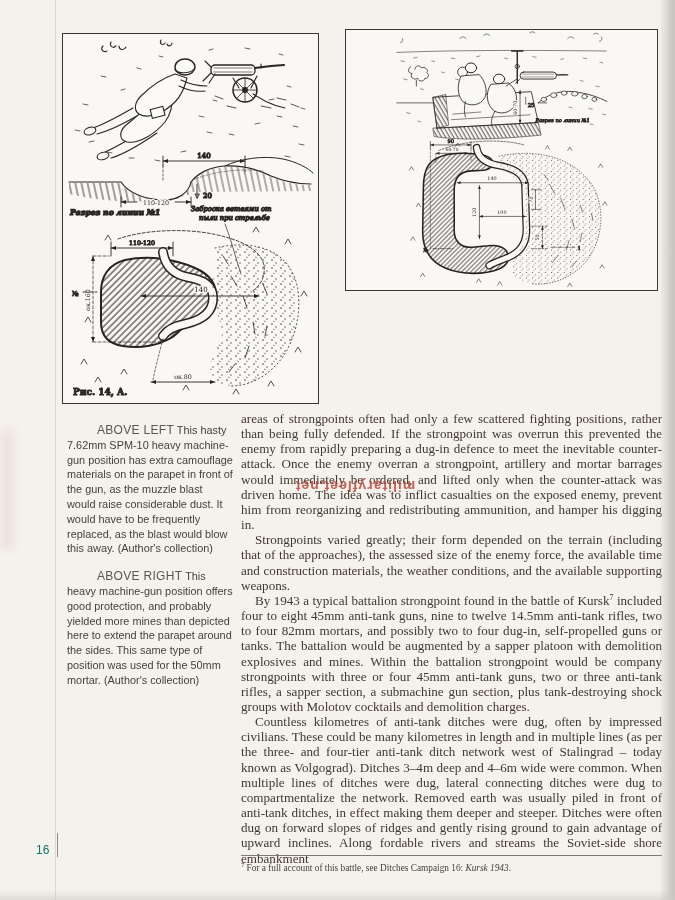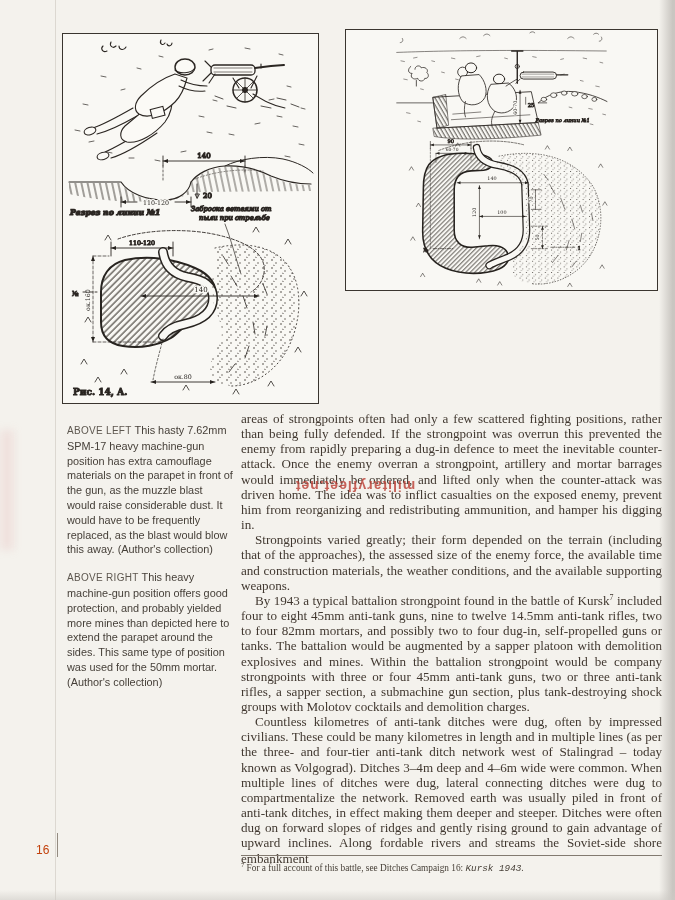--- a/index.html
+++ b/index.html
@@ -12,35 +12,35 @@
         background:linear-gradient(to bottom,rgba(220,217,212,0),rgba(205,202,197,.55));}
   .pink-smudge{position:absolute;left:0;top:430px;width:14px;height:120px;
         background:rgba(228,170,168,.22);filter:blur(4px);}
   .fig{position:absolute;background:#f9f8f4;border:1.3px solid #3a352f;box-sizing:border-box;}
   #figL{left:62px;top:33px;width:257px;height:371px;}
   #figR{left:345px;top:29px;width:313px;height:262px;}
   .fig svg{display:block;width:100%;height:100%;}
   .captions{position:absolute;left:67px;top:423px;width:166px;
         font-family:"Liberation Sans",sans-serif;font-size:10.9px;line-height:14.8px;color:#453f38;}
   .cap{margin:0 0 13px 0;}
-  .cap-lead{font-size:10px;letter-spacing:.3px;color:#5c564e;}
+  .cap-lead{font-size:12px;letter-spacing:.3px;color:#5c564e;margin-left:30px;}
   .bodycol{position:absolute;left:241px;top:411px;width:421px;
         font-size:13.1px;line-height:15.15px;text-align:justify;color:#413830;}
   .bodycol p{margin:0;}
   .bodycol p.ind{text-indent:14px;}
   .bodycol sup{font-size:8px;line-height:0;}
   .watermark{position:absolute;left:247px;top:478px;width:216px;text-align:center;
         transform:rotate(180deg);font-family:"Liberation Sans",sans-serif;font-size:14px;
         font-weight:bold;letter-spacing:1px;color:#bc4238;opacity:.82;}
   .footnote{position:absolute;left:241px;top:855px;width:421px;border-top:1px solid #827a70;
         padding-top:3px;font-size:9.3px;line-height:11.5px;color:#474038;}
   .footnote .fn-sup{font-size:6.5px;vertical-align:super;}
-  .footnote .it{font-style:italic;font-family:Liberation Mono, monospace;}
+  .footnote .it{font-style:italic;}
   .pagenum{position:absolute;left:36px;top:843px;font-family:"Liberation Sans",sans-serif;
-        font-size:12px;color:#c2410c;}
+        font-size:12px;color:#0f766e;}
   .pn-rule{position:absolute;left:57px;top:833px;width:1px;height:24px;background:#938b81;}
   text{font-family:"DejaVu Serif",serif;fill:#26221e;}
   .halo{paint-order:stroke;stroke:#f9f8f4;stroke-width:2.6px;}
 </style>
 </head>
 <body>
 
 <div class="page">
   <div class="margin-rule"></div>
   <div class="pink-smudge"></div>
@@ -219,21 +219,21 @@
         <text x="209" y="296" font-size="7" text-anchor="middle" transform="rotate(-90 209 296)" class="halo">50</text>
         <text x="44" y="317" font-size="7.5">№</text>
         <path d="M58,312 H86 M226,310 H260" stroke-dasharray="5,2,1,2"></path>
         <text x="264" y="314" font-size="7.5">1</text>
         <path stroke-width="0.8" d="M24,200l3,-5l3,5 M34,252l3,-5l3,5 M26,300l3,-5l3,5 M40,352l3,-5l3,5 M120,360l3,-5l3,5 M250,366l3,-5l3,5 M296,340l3,-5l3,5 M300,250l3,-5l3,5 M294,196l3,-5l3,5 M250,172l3,-5l3,5 M90,166l3,-5l3,5 M150,364l3,-5l3,5 M218,170l3,-5l3,5"></path>
       </g>
     </svg>
   </div>
 
   <div class="captions">
-    <p class="cap"><span class="cap-lead">ABOVE LEFT</span><span> This hasty 7.62mm SPM-17 heavy machine-gun position has extra camouflage materials on the parapet in front of the gun, as the muzzle blast would raise considerable dust. It would have to be frequently replaced, as the blast would blow this away. (Author's collection)</span></p>
+    <p class="cap"><span class="cap-lead">ABOVE LEFT</span><span> This hasty 7.62mm SPM-10 heavy machine-gun position has extra camouflage materials on the parapet in front of the gun, as the muzzle blast would raise considerable dust. It would have to be frequently replaced, as the blast would blow this away. (Author's collection)</span></p>
     <p class="cap"><span class="cap-lead">ABOVE RIGHT</span><span> This heavy machine-gun position offers good protection, and probably yielded more mines than depicted here to extend the parapet around the sides. This same type of position was used for the 50mm mortar. (Author's collection)</span></p>
   </div>
 
   <div class="bodycol">
     <p>areas of strongpoints often had only a few scattered fighting positions, rather than being fully defended. If the strongpoint was overrun this prevented the enemy from rapidly preparing a dug-in defence to meet the inevitable counter-attack. Once the enemy overran a strongpoint, artillery and mortar barrages would immediately be ordered, and lifted only when the counter-attack was driven home. The idea was to inflict casualties on the exposed enemy, prevent him from reorganizing and redistributing ammunition, and hamper his digging in.</p>
     <p class="ind">Strongpoints varied greatly; their form depended on the terrain (including that of the approaches), the assessed size of the enemy force, the available time and construction materials, the weather conditions, and the available supporting weapons.</p>
     <p class="ind"><span>By 1943 a typical battalion strongpoint found in the battle of Kursk</span><sup>7</sup><span> included four to eight 45mm anti-tank guns, nine to twelve 14.5mm anti-tank rifles, two to four 82mm mortars, and possibly two to four dug-in, self-propelled guns or tanks. The battalion would be augmented by a sapper platoon with demolition explosives and mines. Within the battalion strongpoint would be company strongpoints with three or four 45mm anti-tank guns, two or three anti-tank rifles, a sapper section, a submachine gun section, plus tank-destroying shock groups with Molotov cocktails and demolition charges.</span></p>
     <p class="ind">Countless kilometres of anti-tank ditches were dug, often by impressed civilians. These could be many kilometres in length and in multiple lines (as per the three- and four-tier anti-tank ditch network west of Stalingrad – today known as Volgograd). Ditches 3–4m deep and 4–6m wide were common. When multiple lines of ditches were dug, lateral connecting ditches were dug to compartmentalize the network. Removed earth was usually piled in front of anti-tank ditches, in effect making them deeper and steeper. Ditches were often dug on forward slopes of ridges and gently rising ground to gain advantage of upward inclines. Along fordable rivers and streams the Soviet-side shore embankment</p>
   </div>
 

